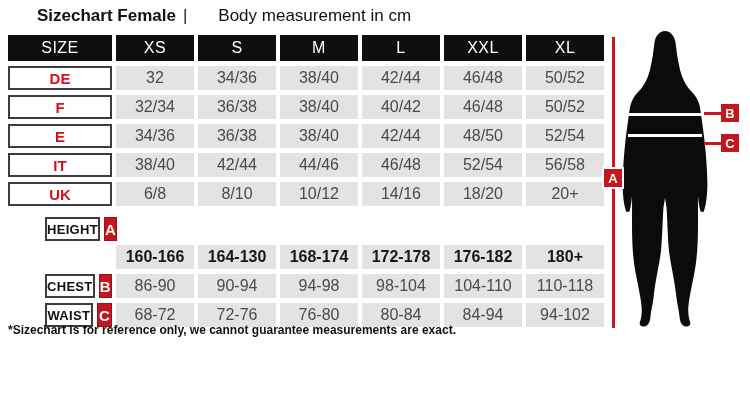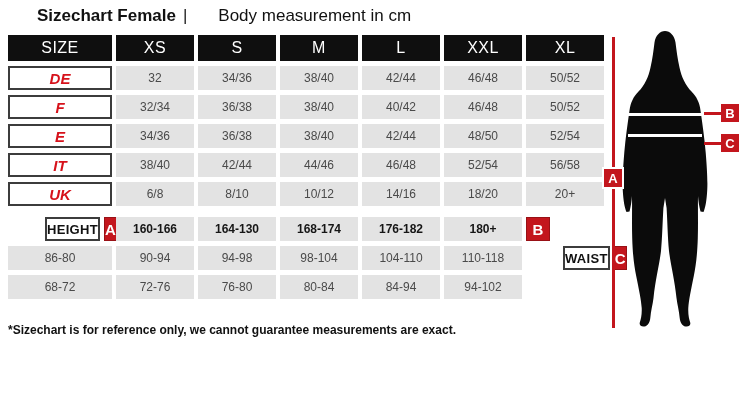--- a/index.html
+++ b/index.html
@@ -21,26 +21,26 @@
   .t-sep{margin:0 7px;color:#222;}
   .t-sub{font-weight:normal;margin-left:24px;}
 
   .size-table{
     position:absolute;left:8px;top:35px;width:596px;
     display:grid;grid-template-columns:104px repeat(6,78px);
     column-gap:4px;row-gap:5px;
   }
   .cell{display:flex;align-items:center;justify-content:center;height:24px;box-sizing:border-box;}
   .head{background:var(--header-bg);color:#fff;height:26px;font-size:16px;letter-spacing:.5px;}
-  .val{background:var(--cell-bg);color:var(--cell-text);font-size:12px;}
-  .val.bold{font-weight:bold;color:#161616;}
+  .val{background:var(--cell-bg);color:var(--cell-text);font-size:16px;}
+  .val.bold{font-weight:bold;color:#161616;margin-top:28px;}
   .label-box{
     border:2px solid var(--box-border);background:#fff;color:var(--label-red);
     font-weight:bold;font-size:15px;display:flex;align-items:center;justify-content:center;
-    height:24px;box-sizing:border-box;font-style:italic;
+    height:24px;box-sizing:border-box;
   }
   .spacer{grid-column:1/-1;height:1px;}
   .mlabel-wrap{display:flex;gap:4px;height:24px;}
   .mlabel-box{
     width:76px;box-sizing:border-box;border:2px solid var(--box-border);background:#fff;
     color:#111;font-weight:bold;font-size:13px;letter-spacing:.3px;
     display:flex;align-items:center;justify-content:center;margin-left:37px;
   }
   .abc-badge{
     width:24px;height:24px;box-sizing:border-box;background:var(--accent);
@@ -116,26 +116,28 @@
     <div class="cell val">18/20</div>
     <div class="cell val">20+</div>
     <div class="spacer"></div>
     <div class="mlabel-wrap">
       <div class="mlabel-box">HEIGHT</div>
       <div class="abc-badge">A</div>
     </div>
     <div class="cell val bold">160-166</div>
     <div class="cell val bold">164-130</div>
     <div class="cell val bold">168-174</div>
+    <div class="cell val bold">172-178</div>
     <div class="cell val bold">176-182</div>
     <div class="cell val bold">180+</div>
     <div class="mlabel-wrap">
+      <div class="mlabel-box">CHEST</div>
       <div class="abc-badge">B</div>
     </div>
-    <div class="cell val">86-80</div>
+    <div class="cell val">86-90</div>
     <div class="cell val">90-94</div>
     <div class="cell val">94-98</div>
     <div class="cell val">98-104</div>
     <div class="cell val">104-110</div>
     <div class="cell val">110-118</div>
     <div class="mlabel-wrap">
       <div class="mlabel-box">WAIST</div>
       <div class="abc-badge">C</div>
     </div>
     <div class="cell val">68-72</div>

